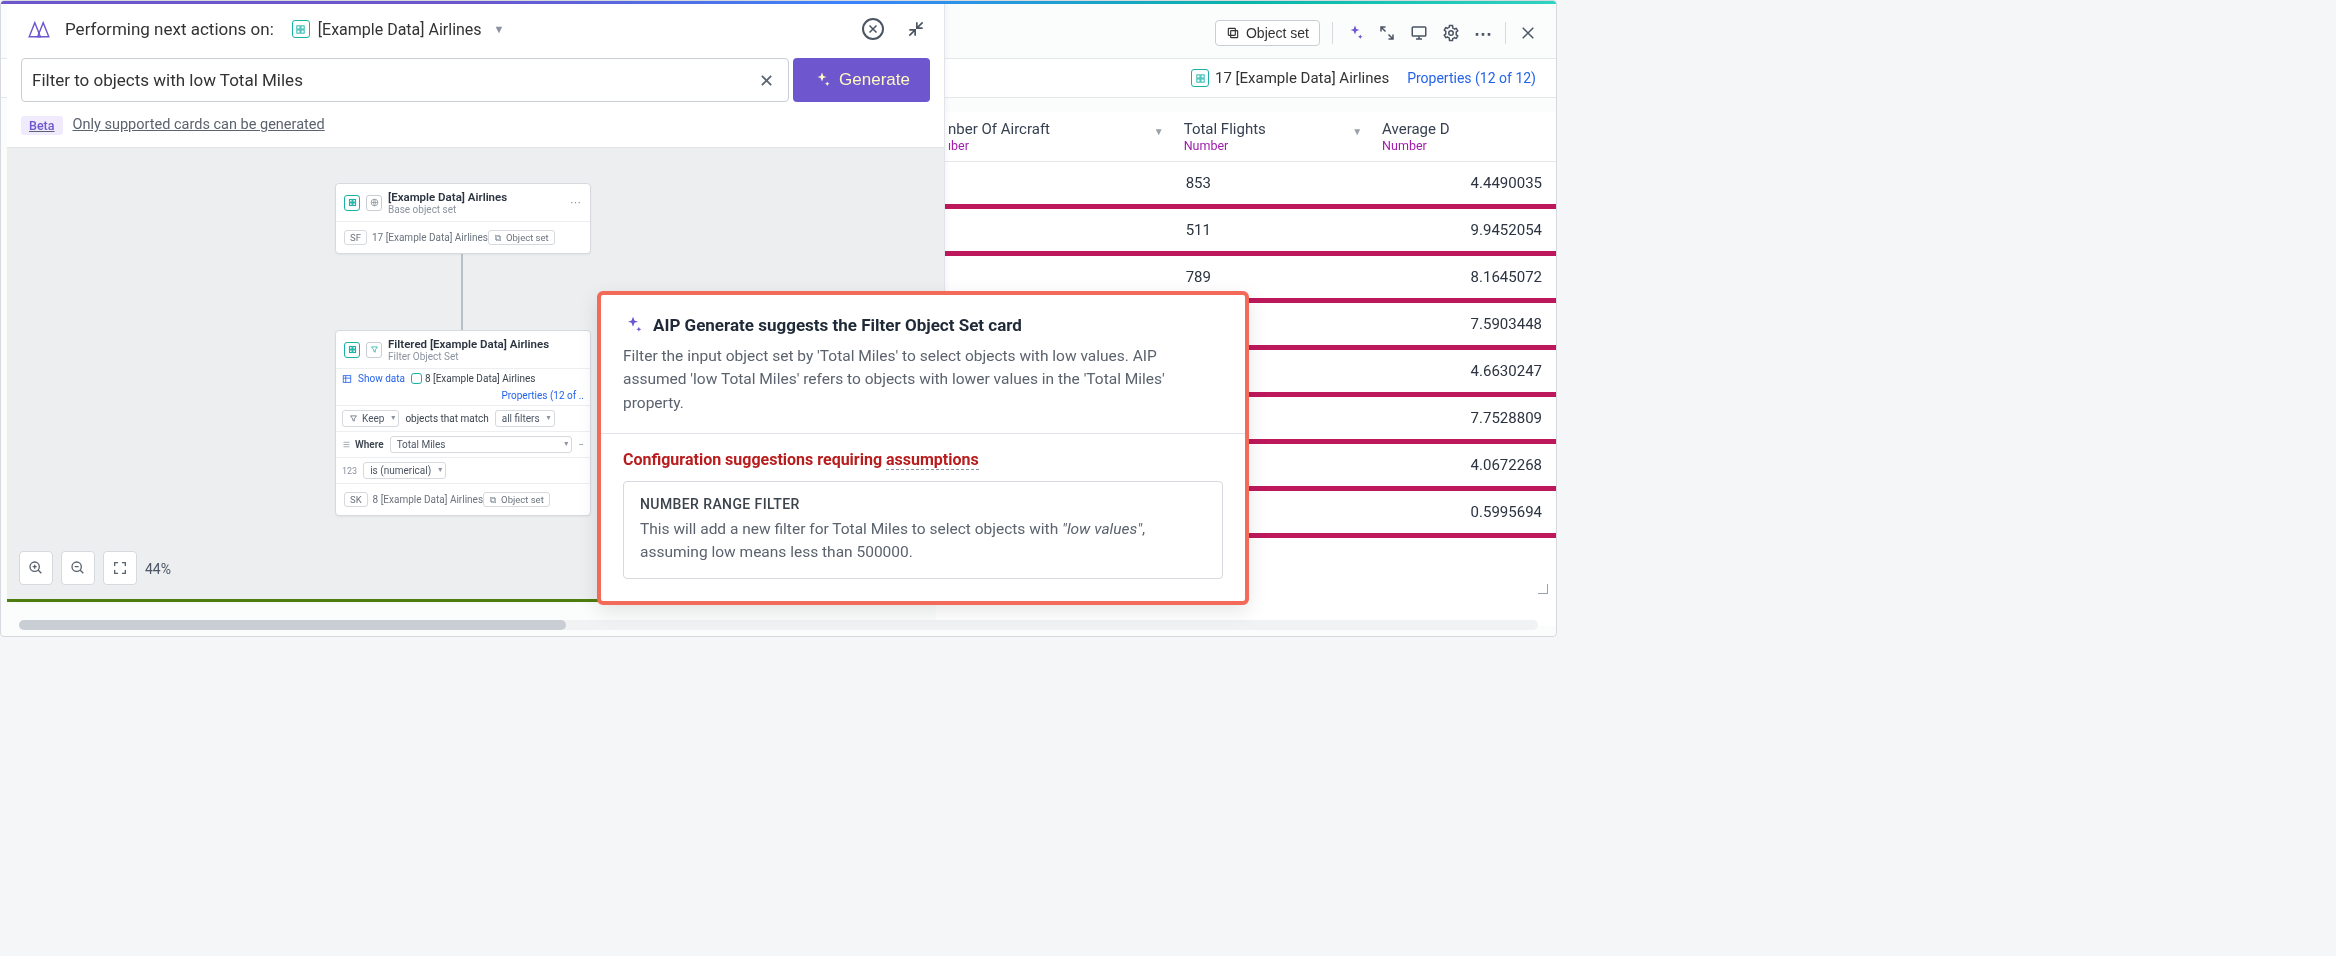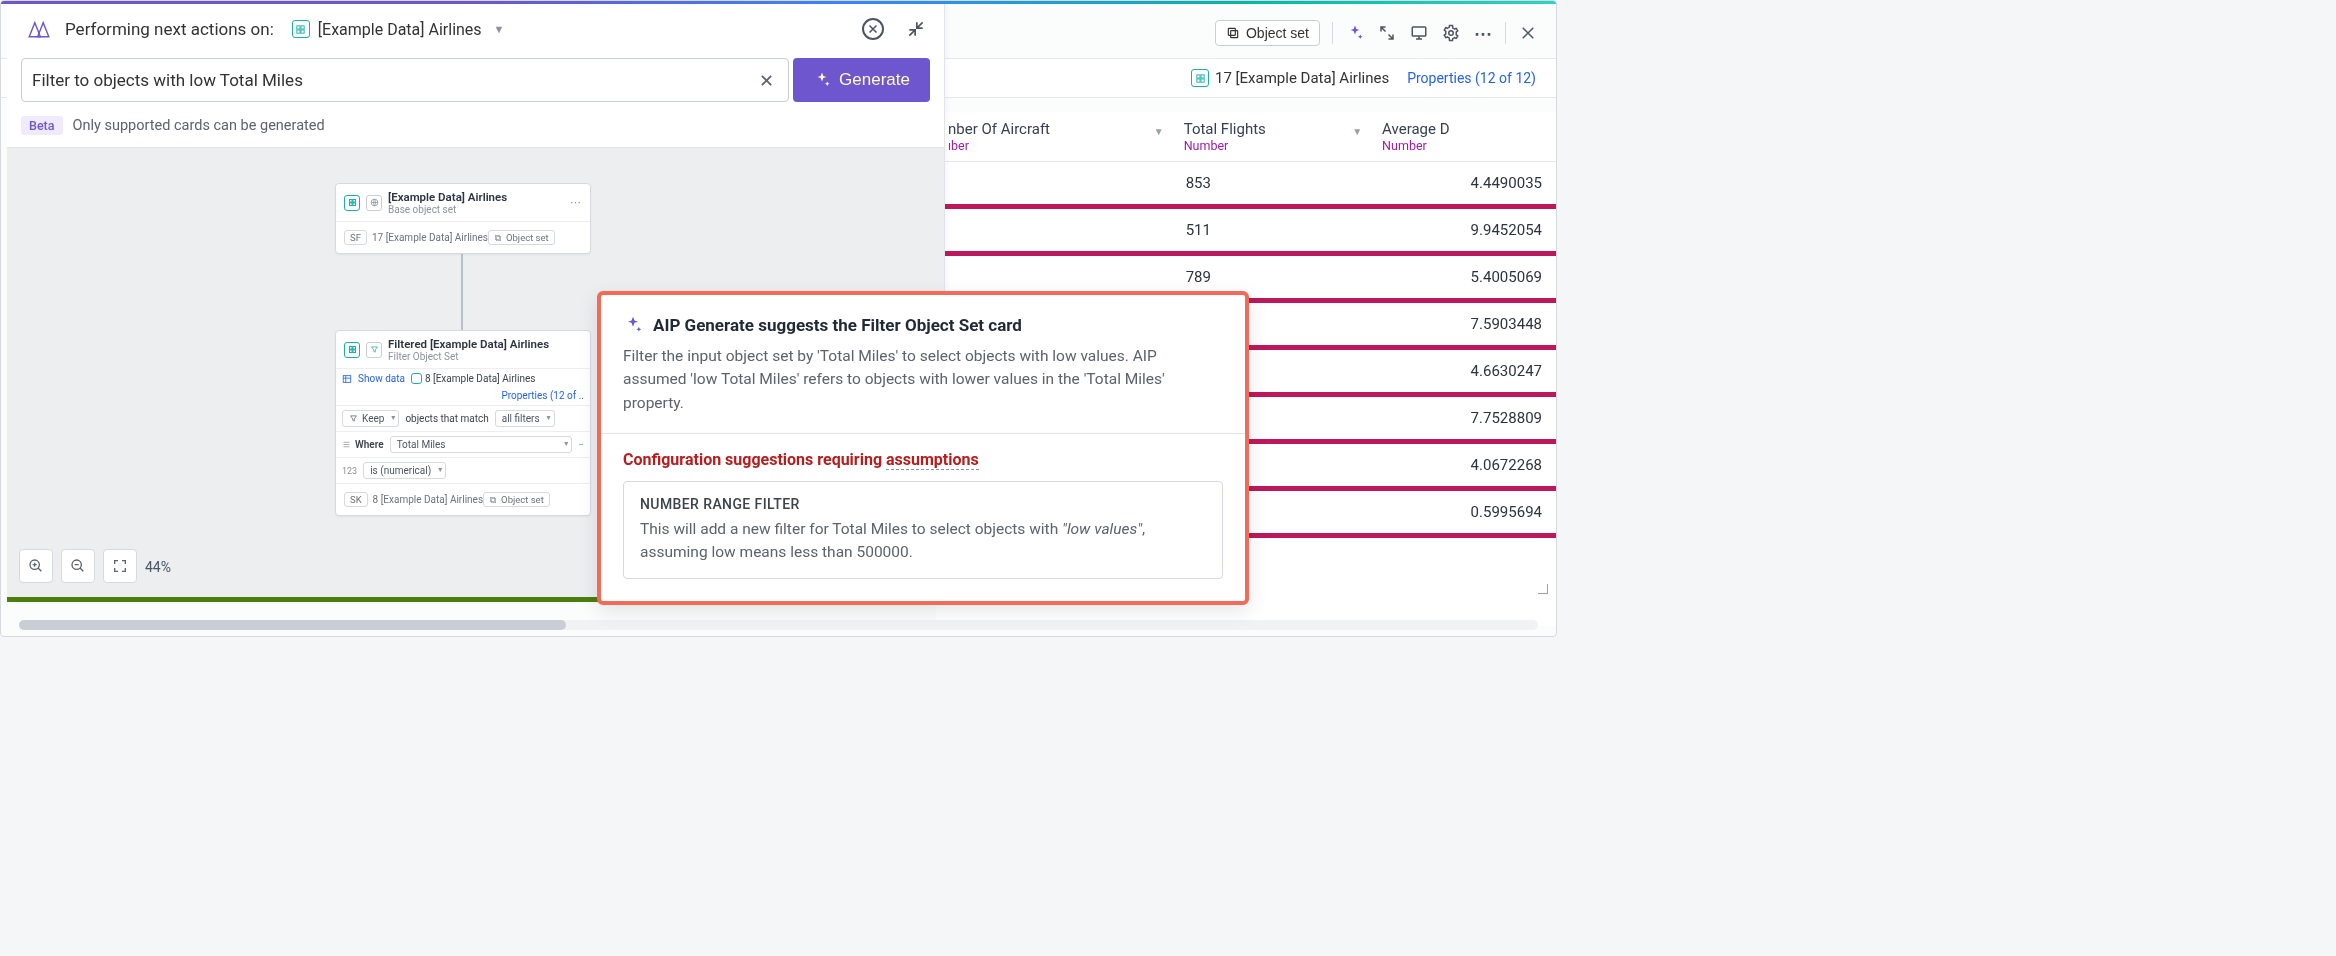--- a/index.html
+++ b/index.html
@@ -122,21 +122,21 @@
   }
 
   
   .modal {
     position: absolute;
     top: 3px; left: 6px;
     width: 938px;
     height: 598px;
     background: #fff;
     border-right: 1px solid #e1e4e8;
-    border-bottom: 5px solid #4d7c0f;
+    border-bottom: 3px solid #4d7c0f;
     box-shadow: 2px 0 4px rgba(0,0,0,0.04);
     display: flex; flex-direction: column;
     z-index: 5;
   }
   .modal-head {
     display: flex; align-items: center; gap: 12px;
     padding: 14px 18px;
   }
   .aip-logo {
     width: 28px; height: 22px; color: #6e56cf;
@@ -166,23 +166,23 @@
   .prompt-input span.txt { flex: 1; font-size: 17px; color: #333; }
   .clear-x { color: #5b636e; cursor: pointer; font-size: 18px; padding: 0 4px; }
   .gen-btn {
     display: inline-flex; align-items: center; gap: 8px;
     background: #6e56cf; color: #fef9c3; border: none;
     border-radius: 4px; padding: 0 20px; height: 44px;
     font-size: 17px; cursor: pointer;
   }
 
   .beta-row {
-    display: flex; align-items: center; gap: 10px;
+    display: flex; align-items: flex-start; gap: 10px;
     padding: 4px 14px 12px;
-    font-size: 14.5px; color: #5b636e;
+    font-size: 14.5px; color: #5b636e; text-decoration: underline;
   }
   .beta-badge {
     background: #efeafc; color: #6e56cf; font-size: 12.5px; font-weight: 500;
     padding: 2px 8px; border-radius: 3px;
   }
 
   .canvas {
     flex: 1; position: relative; background: #eceef0;
     border-top: 1px solid #e1e4e8;
     overflow: hidden;
@@ -358,21 +358,21 @@
               <td style="text-align: right;">4.4490035</td>
             </tr>
             <tr>
               <td></td>
               <td>511</td>
               <td style="text-align: right;">9.9452054</td>
             </tr>
             <tr>
               <td></td>
               <td>789</td>
-              <td style="text-align: right;">5.4005069</td>
+              <td style="text-align: right;">8.1645072</td>
             </tr>
             <tr>
               <td></td>
               <td>2175</td>
               <td style="text-align: right;">7.5903448</td>
             </tr>
             <tr>
               <td></td>
               <td>1739</td>
               <td style="text-align: right;">4.6630247</td>

